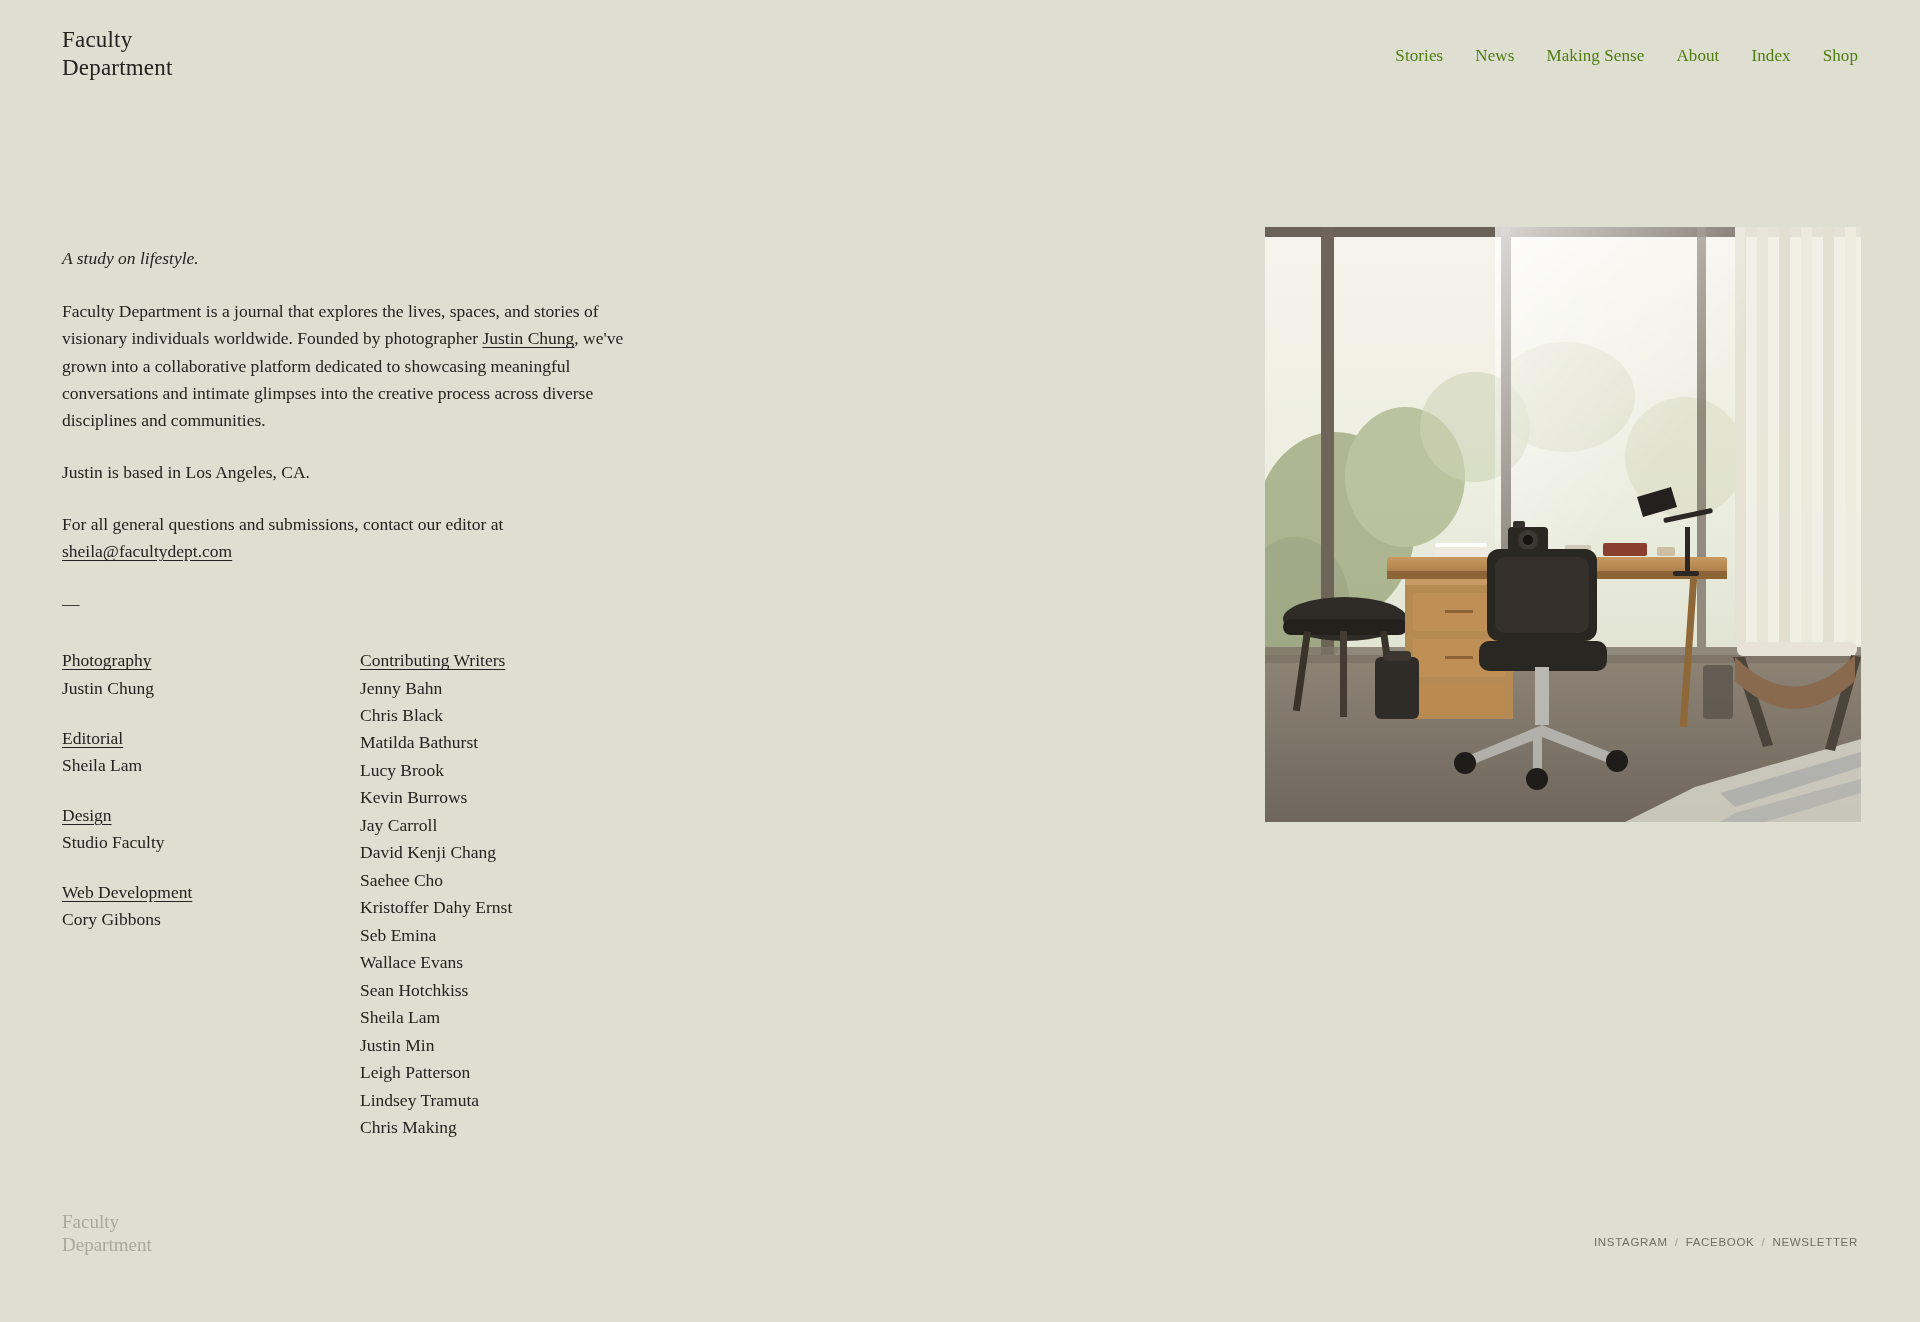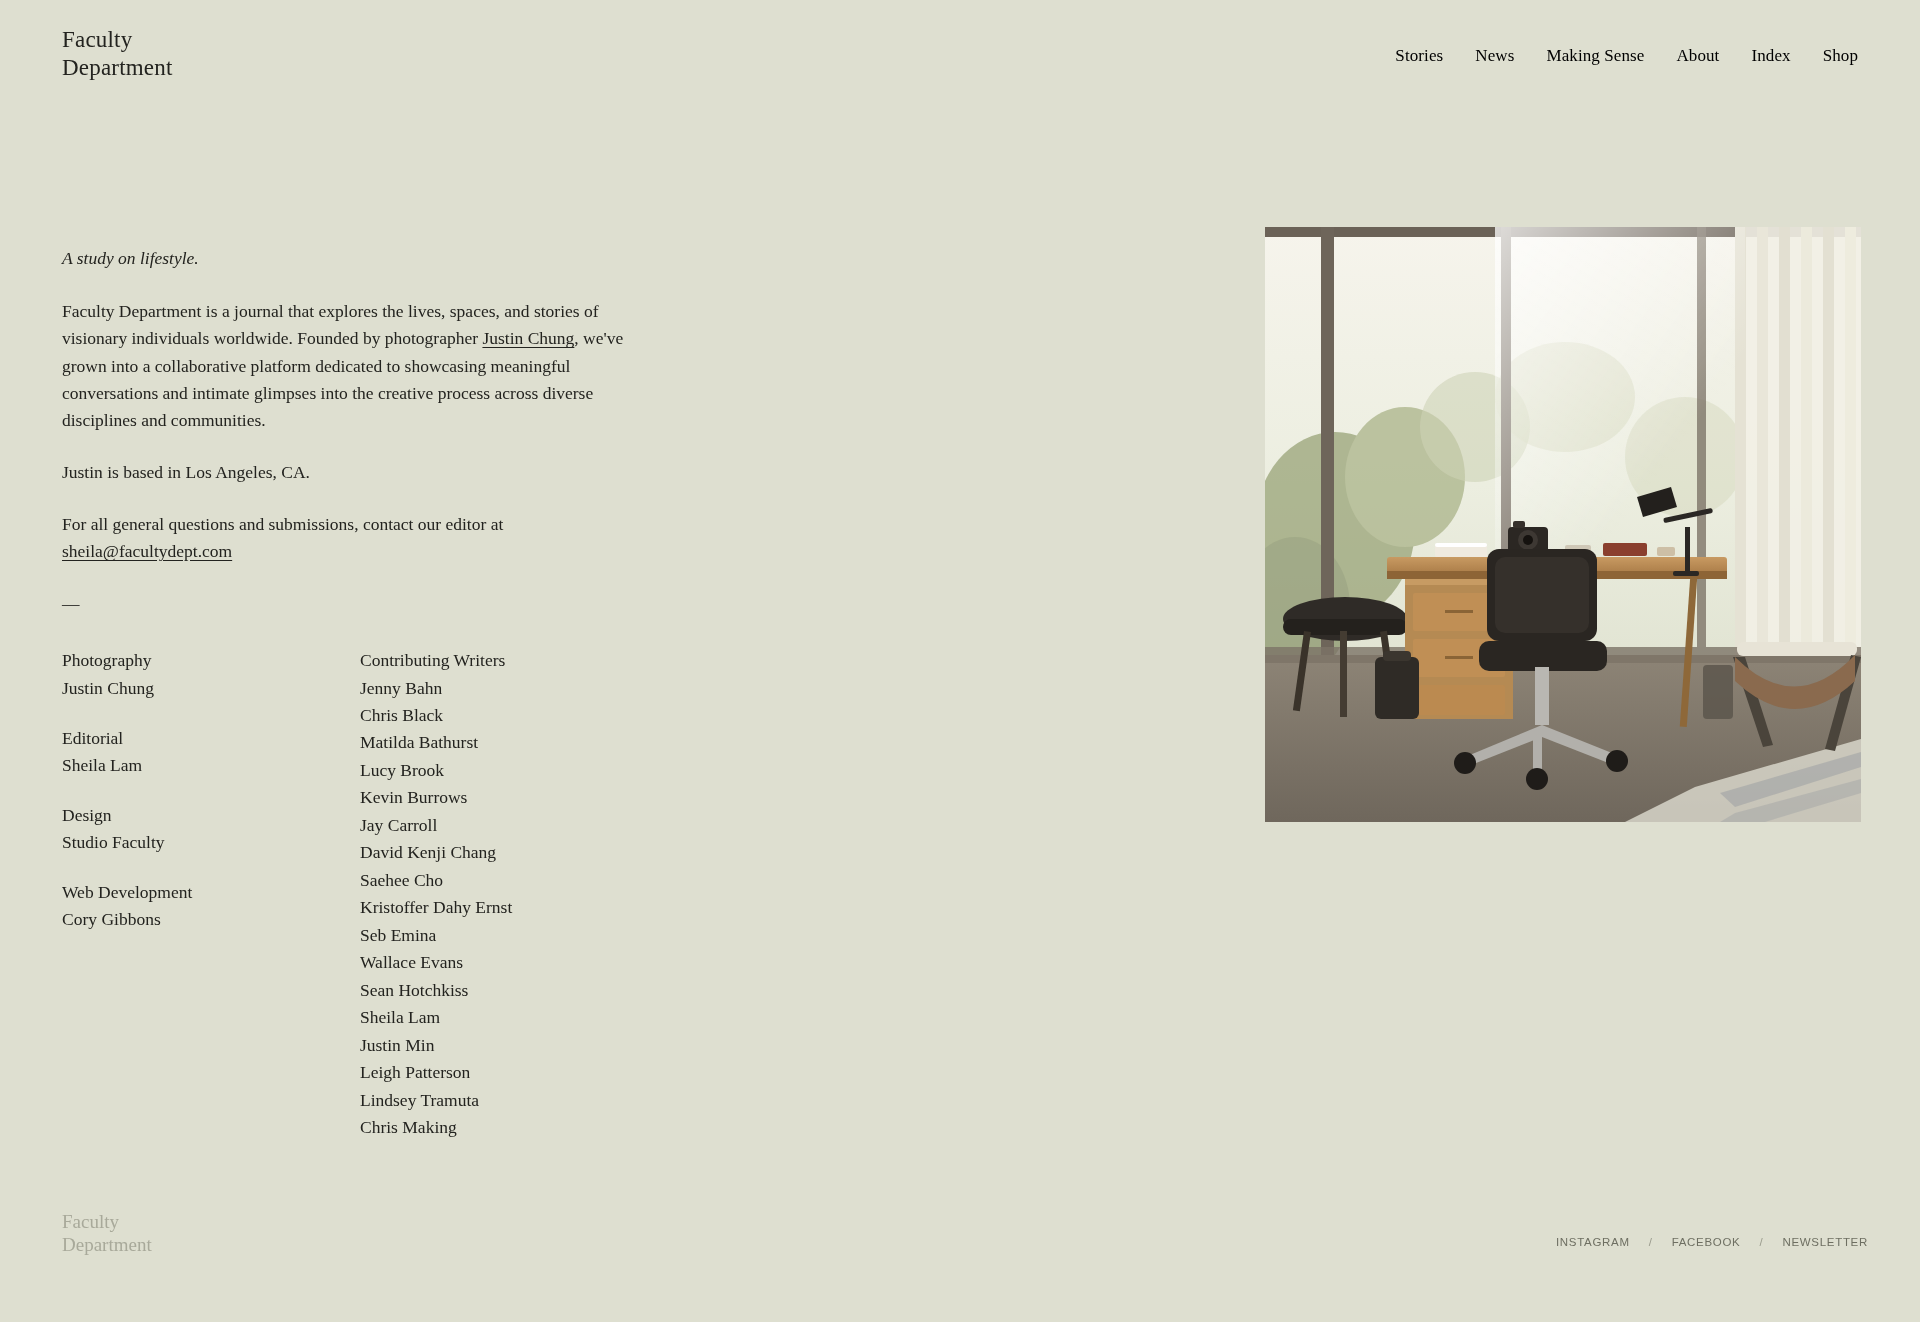--- a/index.html
+++ b/index.html
@@ -39,21 +39,21 @@
   }
   .nav {
     display: flex;
     align-items: center;
     gap: 32px;
     padding-top: 20px;
   }
   .nav-item {
     font-family: "Liberation Serif", serif;
     font-size: 17px;
-    color: #000000;
+    color: #4d7c0f;
     text-decoration: none;
     letter-spacing: .1px;
     cursor: pointer;
   }
 
   
   .content {
     position: absolute;
     left: 62px;
     top: 245px;
@@ -89,20 +89,21 @@
   .credits {
     display: flex;
     gap: 0;
   }
   .credits-col-left { width: 298px; }
   .credits-col-right { width: 300px; }
   .credit-group { margin-bottom: 23px; }
   .credit-title {
     font-size: 17.5px;
     line-height: 1.55;
+    text-decoration: underline;
     text-underline-offset: 2.5px;
     cursor: pointer;
     display: inline-block;
   }
   .credit-name {
     font-size: 17.5px;
     line-height: 1.55;
   }
   .writers-list .credit-name { line-height: 1.57; }
 
@@ -139,28 +140,28 @@
   .footer-legal {
     position: absolute;
     left: 215px;
     top: 22px;
     font-size: 12.5px;
     line-height: 1.62;
     color: #8d8e80;
   }
   .footer-social {
     position: absolute;
-    right: 52px;
+    right: 62px;
     top: 44px;
     font-family: "Liberation Sans", sans-serif;
     font-size: 11.5px;
     letter-spacing: .7px;
     color: #6e6f62;
     display: flex;
-    gap: 19px;
+    gap: 7px;
     align-items: center;
   }
   .footer-social a {
     color: #6e6f62;
     text-decoration: none;
     cursor: pointer;
   }
   .sep { color: #9a9b8d; }
 </style>
 </head>

